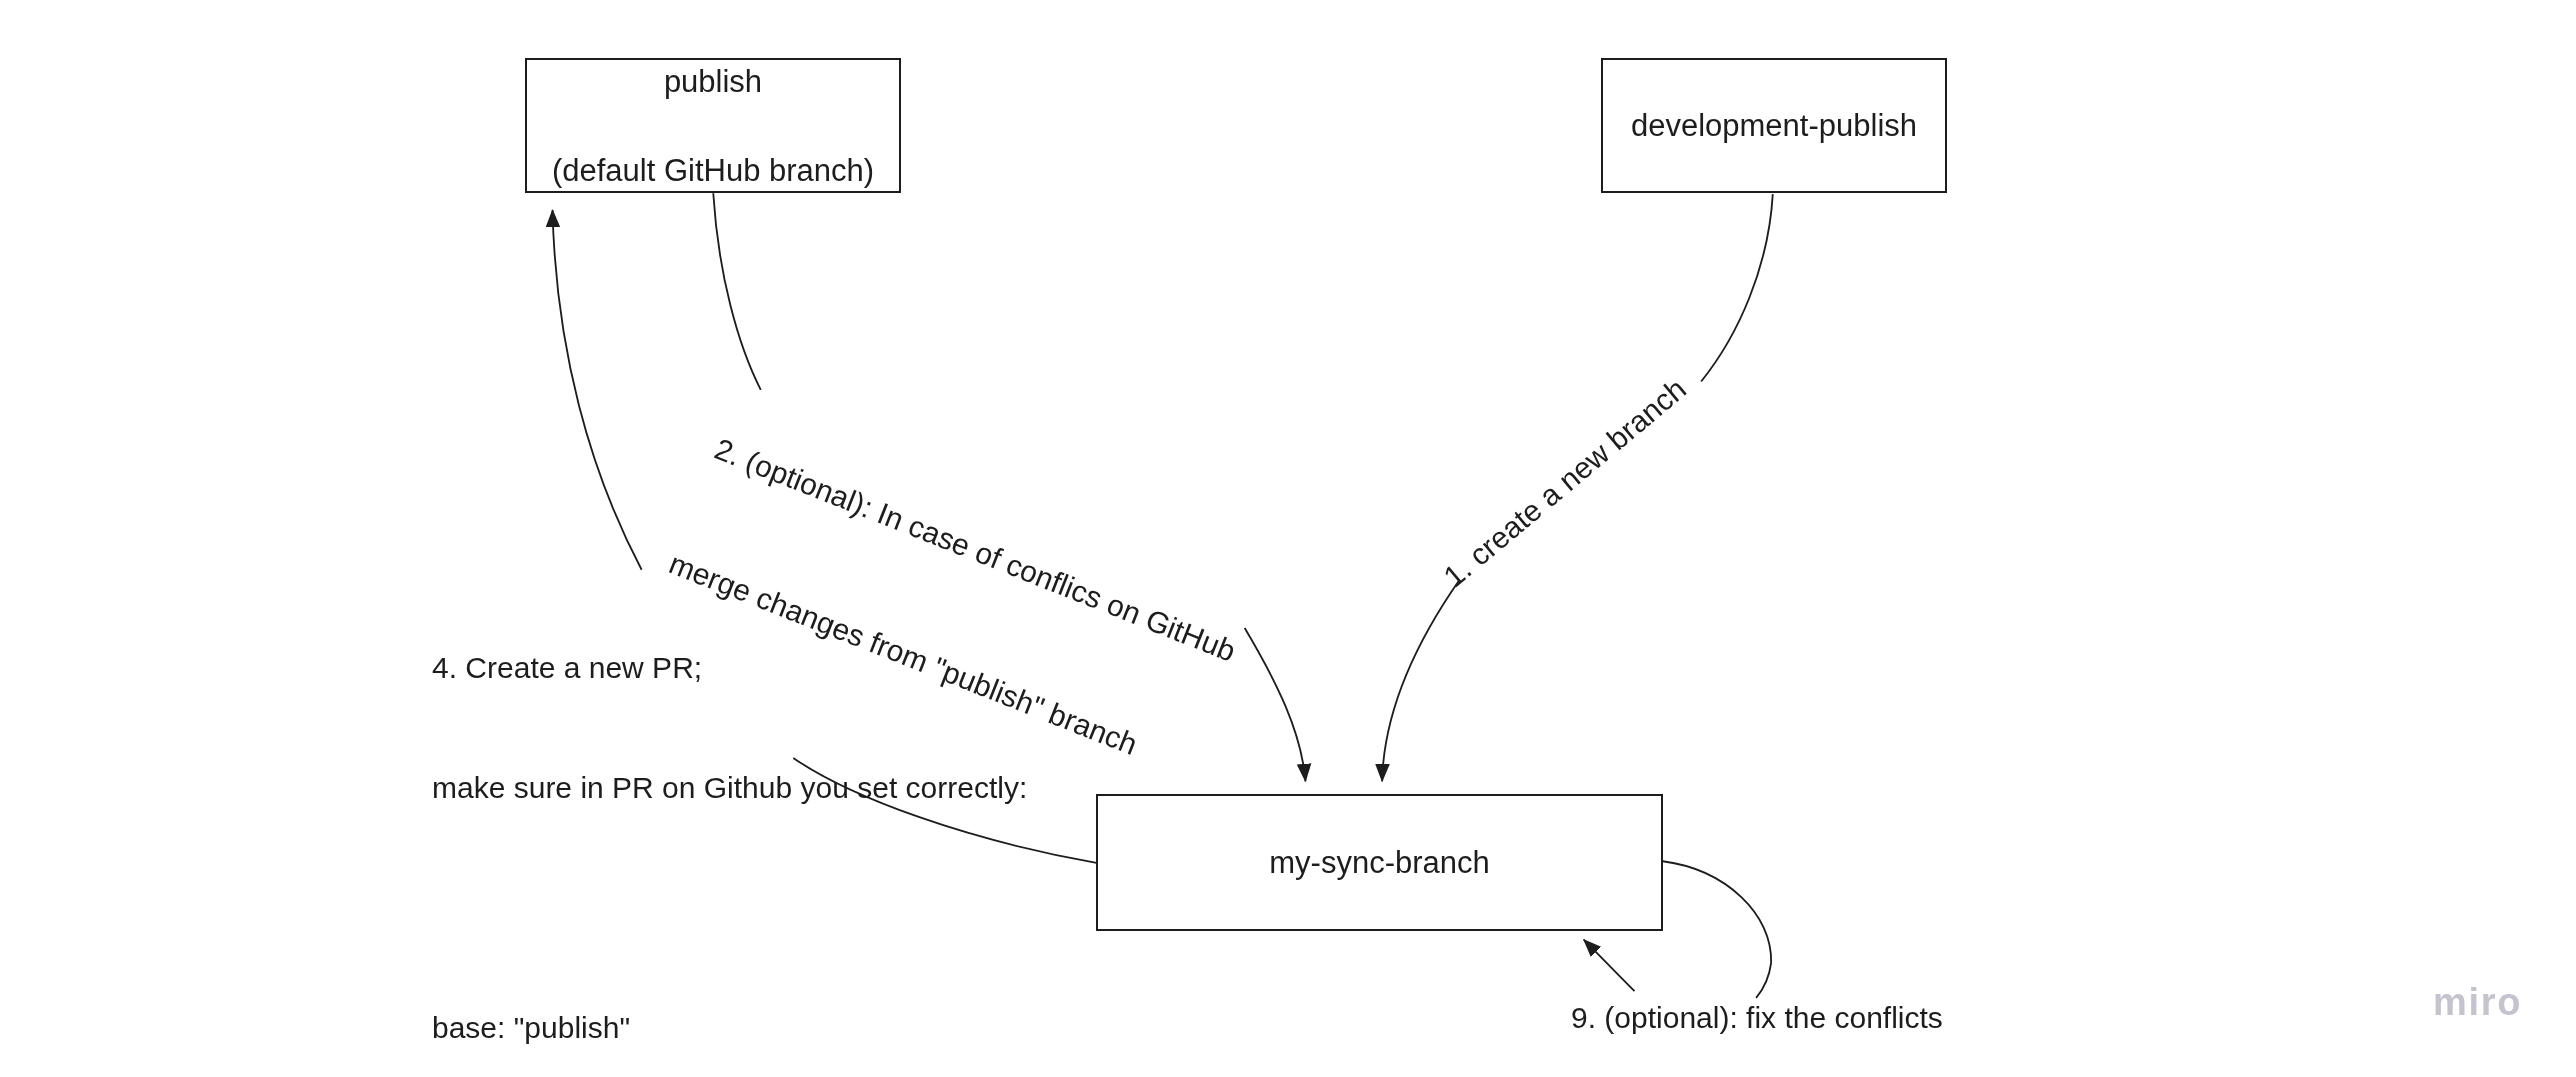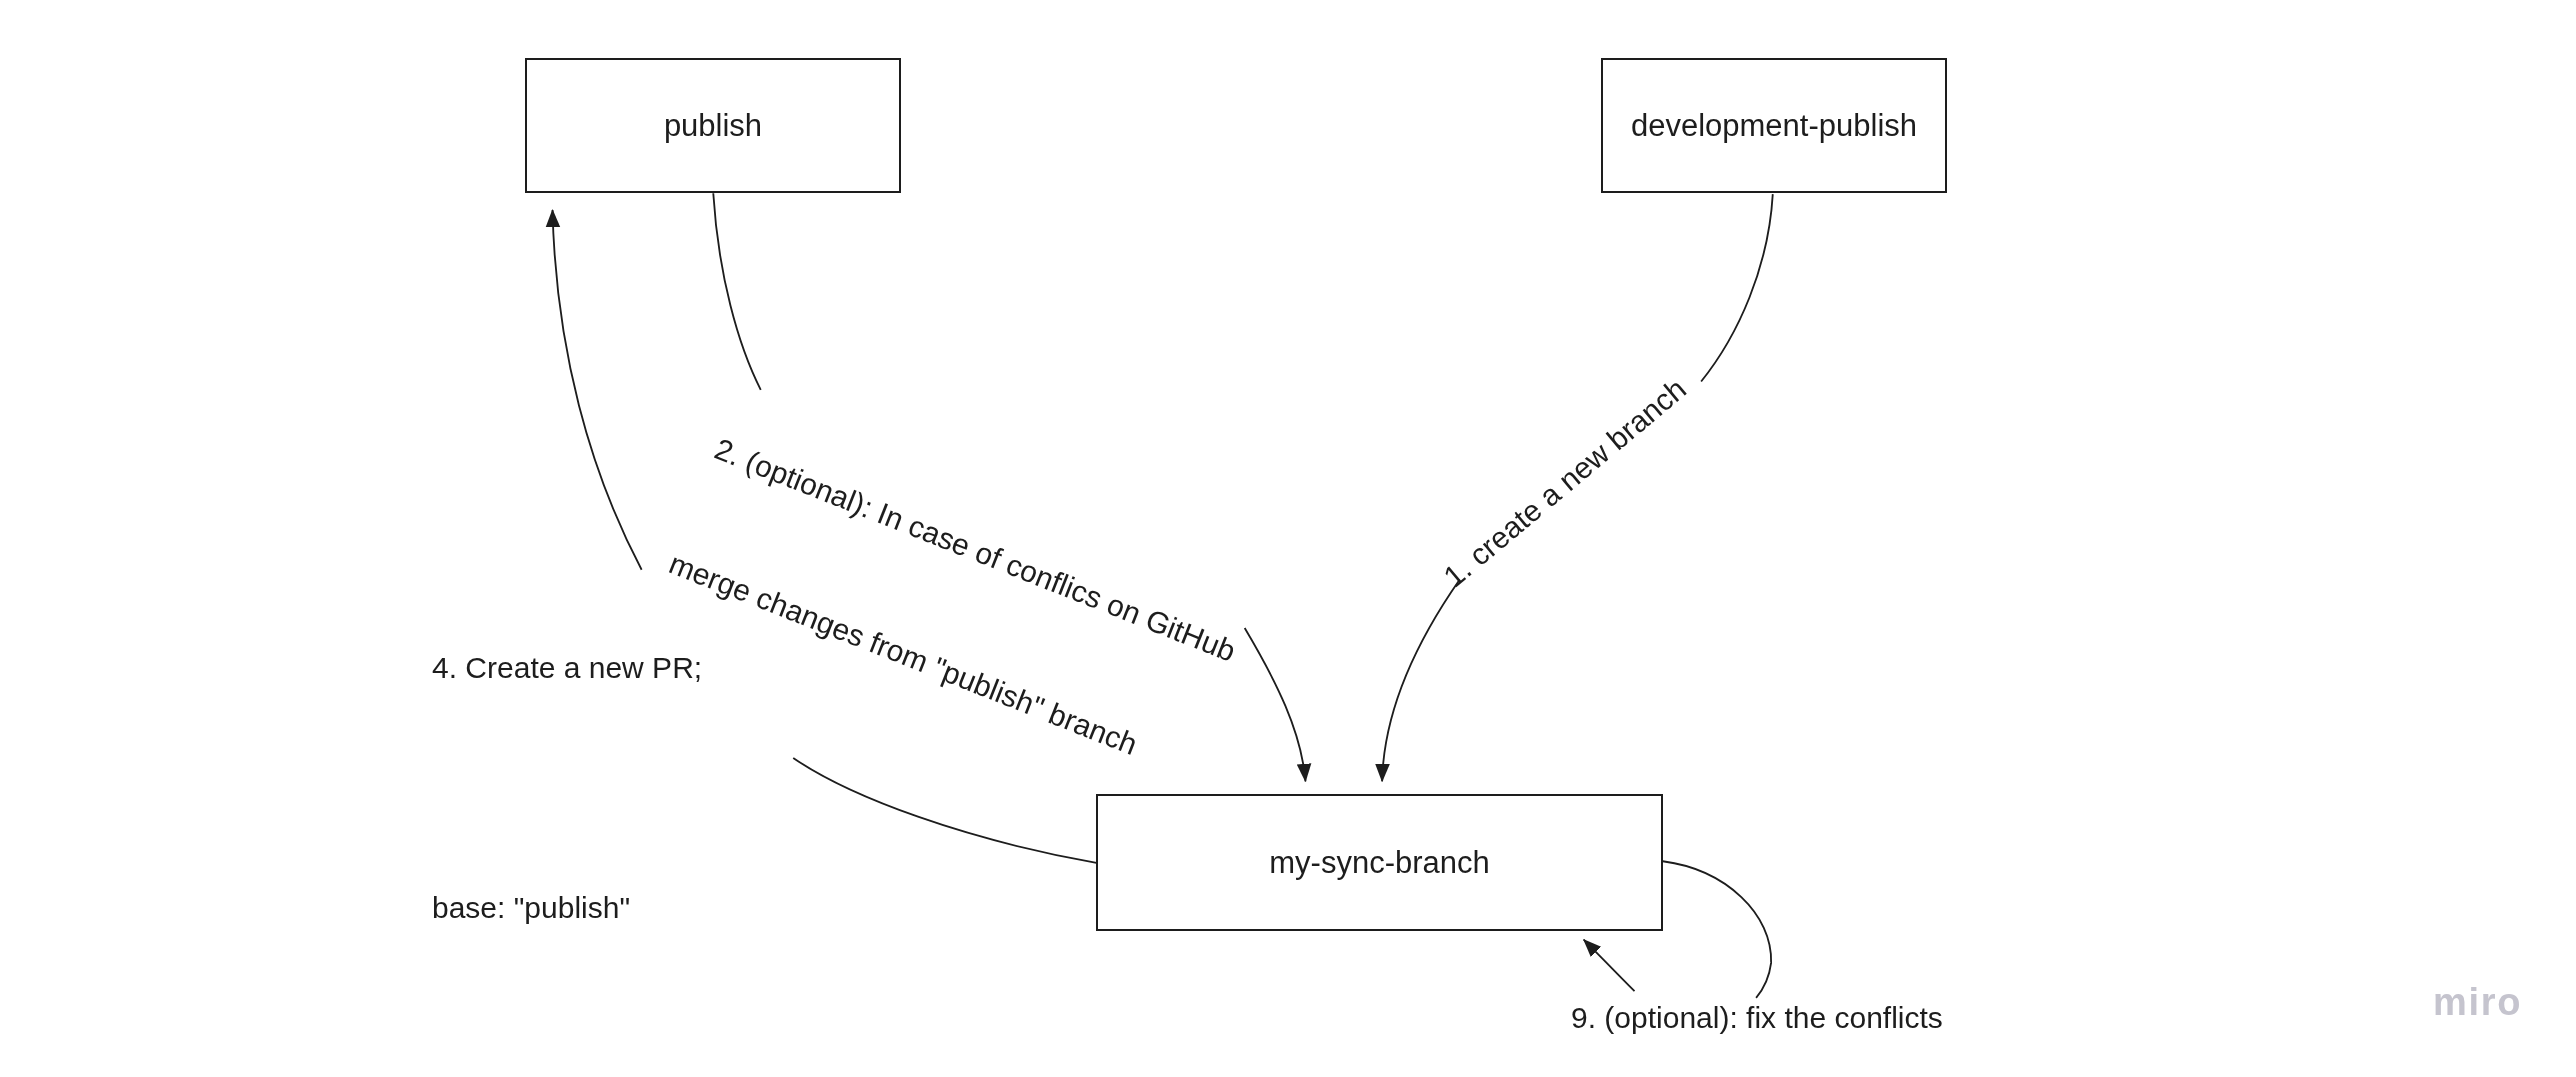--- a/index.html
+++ b/index.html
@@ -77,20 +77,21 @@
     </g>
 
     <g>
       <path class="edge" d="M 1316 1036 C 1160 1008, 1022 958, 952 910"></path>
       <path class="edge" d="M 770 684 C 708 566, 667 420, 663 252" marker-end="url(#arr)"></path>
     </g>
   </svg>
 
   <div class="node" id="node-publish">
     <div>publish</div>
+    <div>(default GitHub branch)</div>
   </div>
 
   <div class="node" id="node-my-sync-branch">
     <div>my-sync-branch</div>
   </div>
 
   <div class="node" id="node-development-publish">
     <div>development-publish</div>
   </div>
 
@@ -98,20 +99,21 @@
 
   <div class="edge-label" id="label-merge-changes">
     <div>2. (optional): In case of conflics on GitHub</div>
     <div>merge changes from "publish" branch</div>
   </div>
 
   <div class="edge-label" id="label-fix-conflicts">9. (optional): fix the conflicts</div>
 
   <div class="edge-label" id="label-create-pr">
     <div>4. Create a new PR;</div>
+    <div>make sure in PR on Github you set correctly:</div>
     <div></div>
     <div>base: "publish"</div>
     
   </div>
 
   <div id="watermark" style="color: rgb(197, 196, 206);">miro</div>
 
 </div>
 
 

